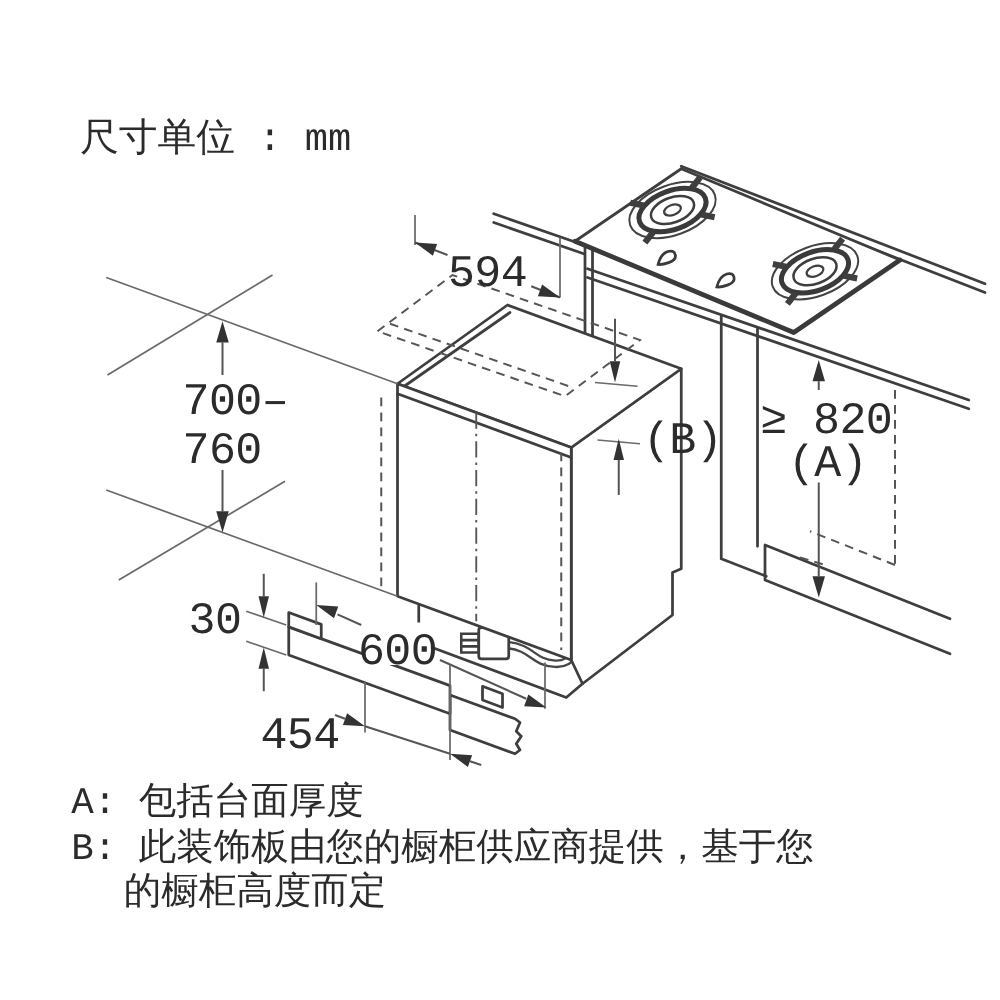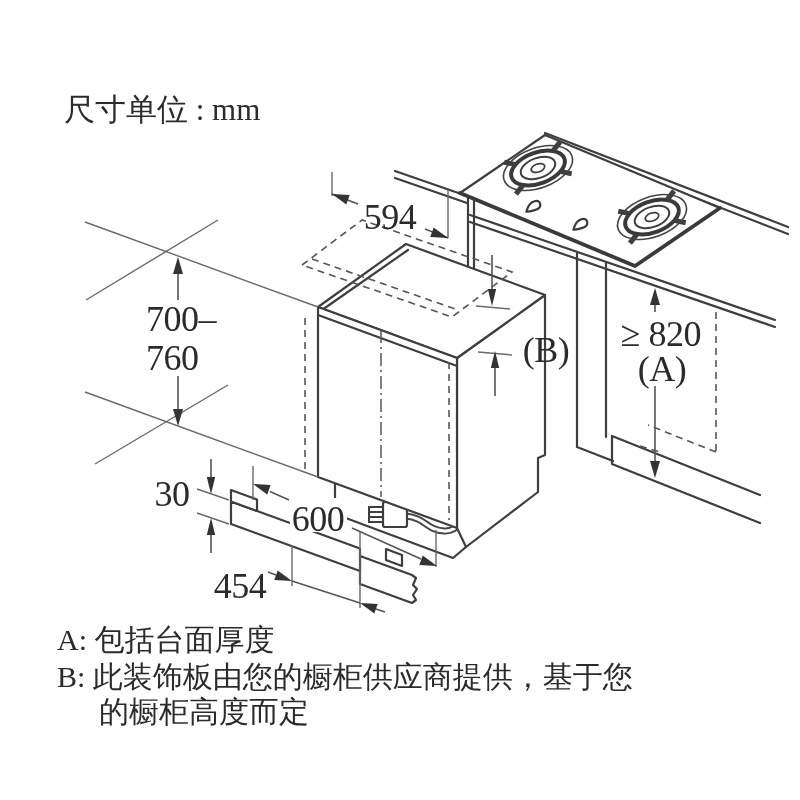--- a/index.html
+++ b/index.html
@@ -1,17 +1,17 @@
 <!DOCTYPE html>
 <html><head>
 <meta charset="utf-8">
 <style>
   html,body{margin:0;padding:0;background:#ffffff;}
   .page{position:relative;width:800px;height:800px;background:#ffffff;overflow:hidden;
-        font-family:Liberation Serif, serif;}
+        font-family:Liberation Mono, monospace;}
   svg{display:block;}
   .outline{stroke:#3e3e3e;stroke-width:2.2;fill:none;stroke-linejoin:round;stroke-linecap:round;}
   .outline-f{stroke:#3e3e3e;stroke-width:2.2;fill:#ffffff;stroke-linejoin:round;}
   .heavy{stroke:#3a3a3a;stroke-width:3.8;fill:none;stroke-linejoin:round;stroke-linecap:round;}
   .dim{stroke:#555555;stroke-width:1.6;fill:none;stroke-linecap:butt;}
   .ext{stroke:#6a6a6a;stroke-width:1.4;fill:none;}
   .dash{stroke:#565656;stroke-width:1.6;fill:none;stroke-dasharray:7 5;}
   .dashdot{stroke:#565656;stroke-width:1.5;fill:none;stroke-dasharray:13 4 2 4;}
   .arr{fill:#333333;stroke:none;}
   .dimtxt{font-size:36px;fill:#2b2b2b;letter-spacing:-0.5px;}

